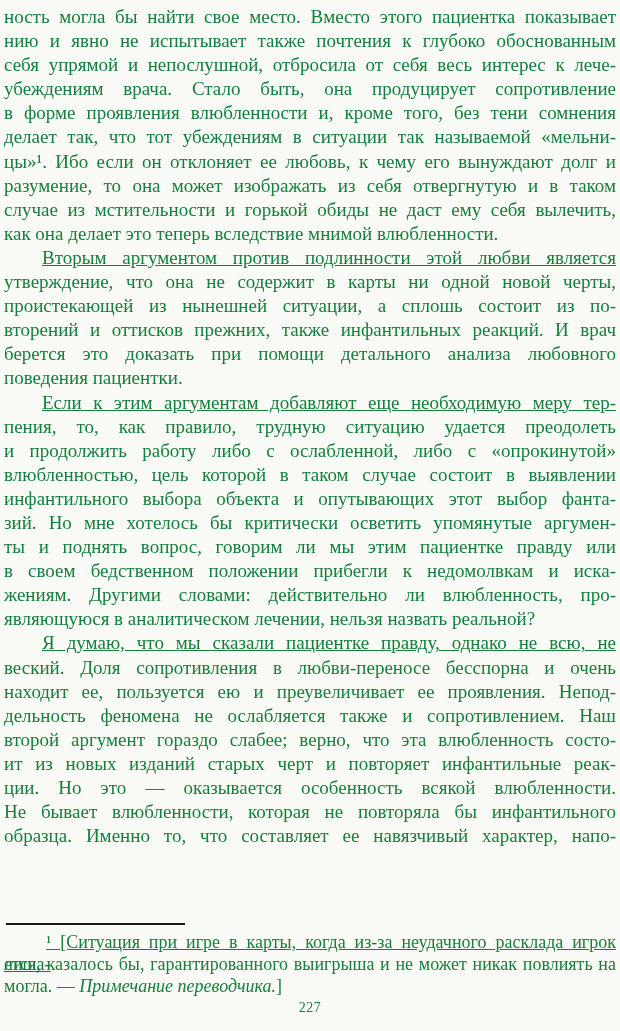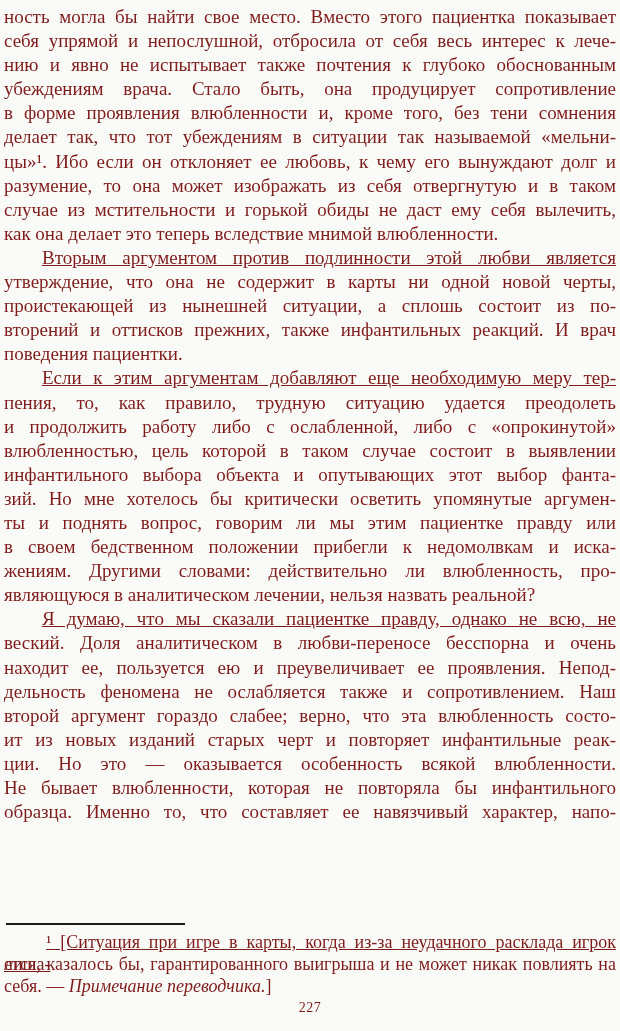--- a/index.html
+++ b/index.html
@@ -5,21 +5,21 @@
   html, body {
     margin: 0;
     padding: 0;
     background: #f6f6f3;
   }
   .page {
     position: relative;
     width: 620px;
     height: 1031px;
     background: #fafaf7;
-    color: #7f1d1d;
+    color: #15803d;
     font-family: "Liberation Serif", "DejaVu Serif", serif;
     overflow: hidden;
   }
   .body-text {
     position: absolute;
     top: 5px;
     left: 4px;
     width: 612px;
   }
   .line {
@@ -68,61 +68,62 @@
     letter-spacing: 0.5px;
   }
 </style>
 </head>
 <body>
 
 <div class="page">
   <div class="body-text" id="body-text">
       <div>
         <div class="line j"><span>ность могла бы найти свое место. Вместо этого пациентка показывает</span></div>
+        <div class="line j"><span>нию и явно не испытывает также почтения к глубоко обоснованным</span></div>
         <div class="line j"><span>себя упрямой и непослушной, отбросила от себя весь интерес к лече-</span></div>
-        <div class="line j"><span>нию и явно не испытывает также почтения к глубоко обоснованным</span></div>
         <div class="line j"><span>убеждениям врача. Стало быть, она продуцирует сопротивление</span></div>
         <div class="line j"><span>в форме проявления влюбленности и, кроме того, без тени сомнения</span></div>
         <div class="line j"><span>делает так, что тот убеждениям в ситуации так называемой «мельни-</span></div>
         <div class="line j"><span>цы»¹. Ибо если он отклоняет ее любовь, к чему его вынуждают долг и</span></div>
         <div class="line j"><span>разумение, то она может изображать из себя отвергнутую и в таком</span></div>
         <div class="line j"><span>случае из мстительности и горькой обиды не даст ему себя вылечить,</span></div>
         <div class="line l"><span>как она делает это теперь вследствие мнимой влюбленности.</span></div>
       </div>
       <div>
         <div class="line j indent"><span>Вторым аргументом против подлинности этой любви является</span></div>
         <div class="line j"><span>утверждение, что она не содержит в карты ни одной новой черты,</span></div>
         <div class="line j"><span>проистекающей из нынешней ситуации, а сплошь состоит из по-</span></div>
         <div class="line j"><span>вторений и оттисков прежних, также инфантильных реакций. И врач</span></div>
+        <div class="line j"><span>берется это доказать при помощи детального анализа любовного</span></div>
         <div class="line l"><span>поведения пациентки.</span></div>
       </div>
       <div>
         <div class="line j indent"><span>Если к этим аргументам добавляют еще необходимую меру тер-</span></div>
         <div class="line j"><span>пения, то, как правило, трудную ситуацию удается преодолеть</span></div>
         <div class="line j"><span>и продолжить работу либо с ослабленной, либо с «опрокинутой»</span></div>
         <div class="line j"><span>влюбленностью, цель которой в таком случае состоит в выявлении</span></div>
         <div class="line j"><span>инфантильного выбора объекта и опутывающих этот выбор фанта-</span></div>
         <div class="line j"><span>зий. Но мне хотелось бы критически осветить упомянутые аргумен-</span></div>
         <div class="line j"><span>ты и поднять вопрос, говорим ли мы этим пациентке правду или</span></div>
         <div class="line j"><span>в своем бедственном положении прибегли к недомолвкам и иска-</span></div>
         <div class="line j"><span>жениям. Другими словами: действительно ли влюбленность, про-</span></div>
         <div class="line l"><span>являющуюся в аналитическом лечении, нельзя назвать реальной?</span></div>
       </div>
       <div>
         <div class="line j indent"><span>Я думаю, что мы сказали пациентке правду, однако не всю, не</span></div>
-        <div class="line j"><span>веский. Доля аналитическом в любви-переносе бесспорна и очень</span></div>
+        <div class="line j"><span>веский. Доля сопротивления в любви-переносе бесспорна и очень</span></div>
         <div class="line j"><span>находит ее, пользуется ею и преувеличивает ее проявления. Непод-</span></div>
         <div class="line j"><span>дельность феномена не ослабляется также и сопротивлением. Наш</span></div>
         <div class="line j"><span>второй аргумент гораздо слабее; верно, что эта влюбленность состо-</span></div>
         <div class="line j"><span>ит из новых изданий старых черт и повторяет инфантильные реак-</span></div>
         <div class="line j"><span>ции. Но это — оказывается особенность всякой влюбленности.</span></div>
         <div class="line j"><span>Не бывает влюбленности, которая не повторяла бы инфантильного</span></div>
         <div class="line j"><span>образца. Именно то, что составляет ее навязчивый характер, напо-</span></div>
       </div>
     </div>
   <div class="fn-rule"></div>
   <div class="footnote" id="footnote">
       <div class="line j indent"><span>¹ [Ситуация при игре в карты, когда из-за неудачного расклада игрок лиша-</span></div>
       <div class="line j"><span>ется, казалось бы, гарантированного выигрыша и не может никак повлиять на</span></div>
-      <div class="line l"><span>себя. — </span><span class="it">Примечание переводчика.</span><span>]</span></div>
+      <div class="line l"><span>могла. — </span><span class="it">Примечание переводчика.</span><span>]</span></div>
     </div>
   <div class="page-number">227</div>
 </div>
 
 </body></html>

